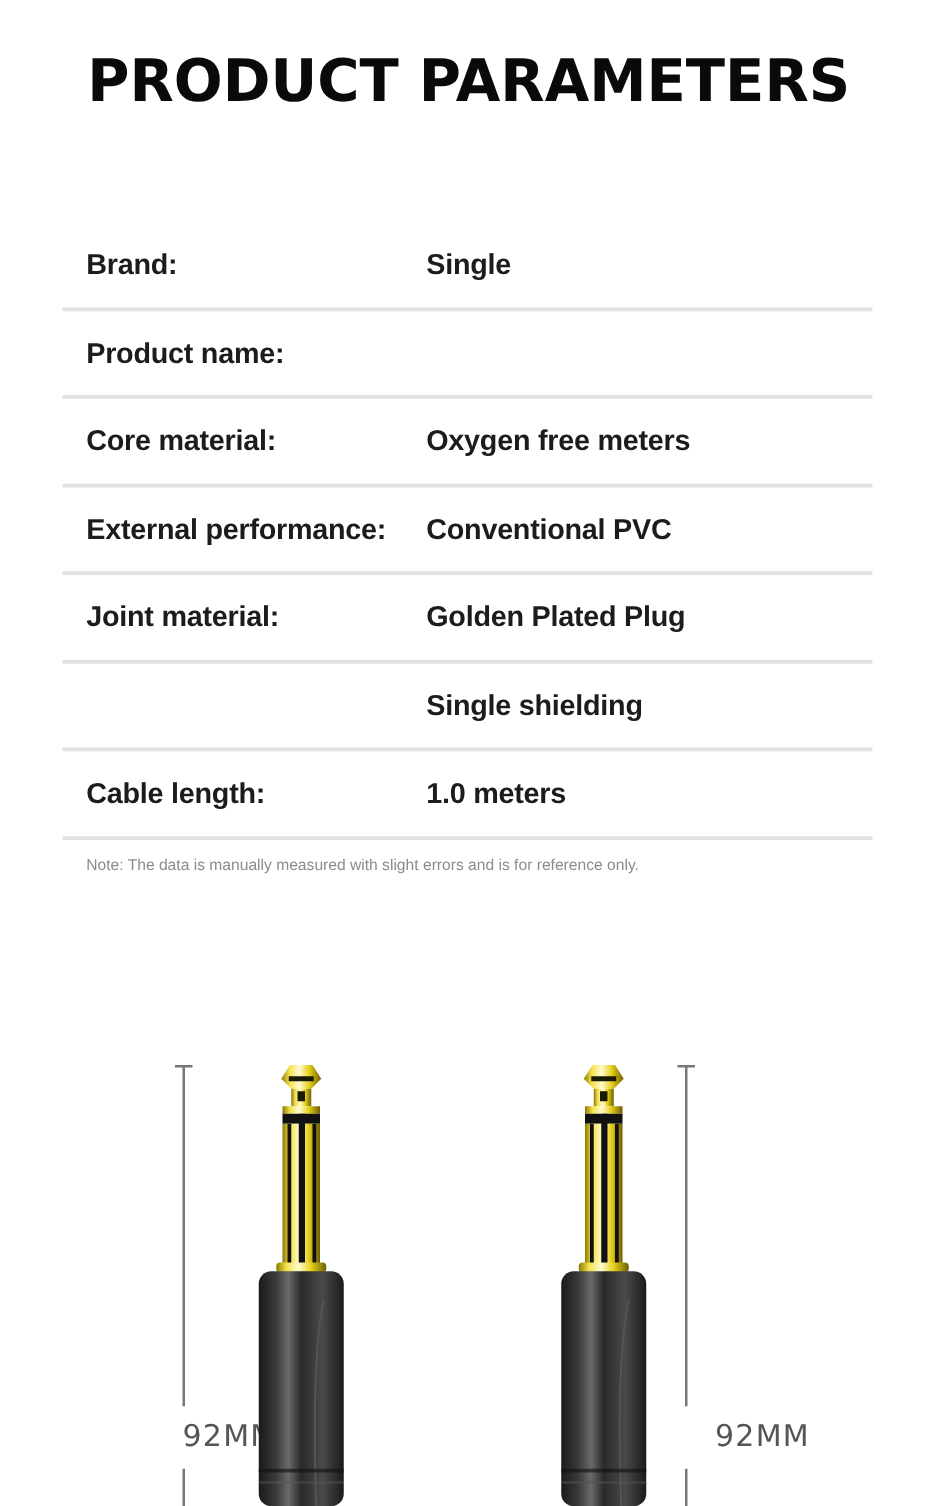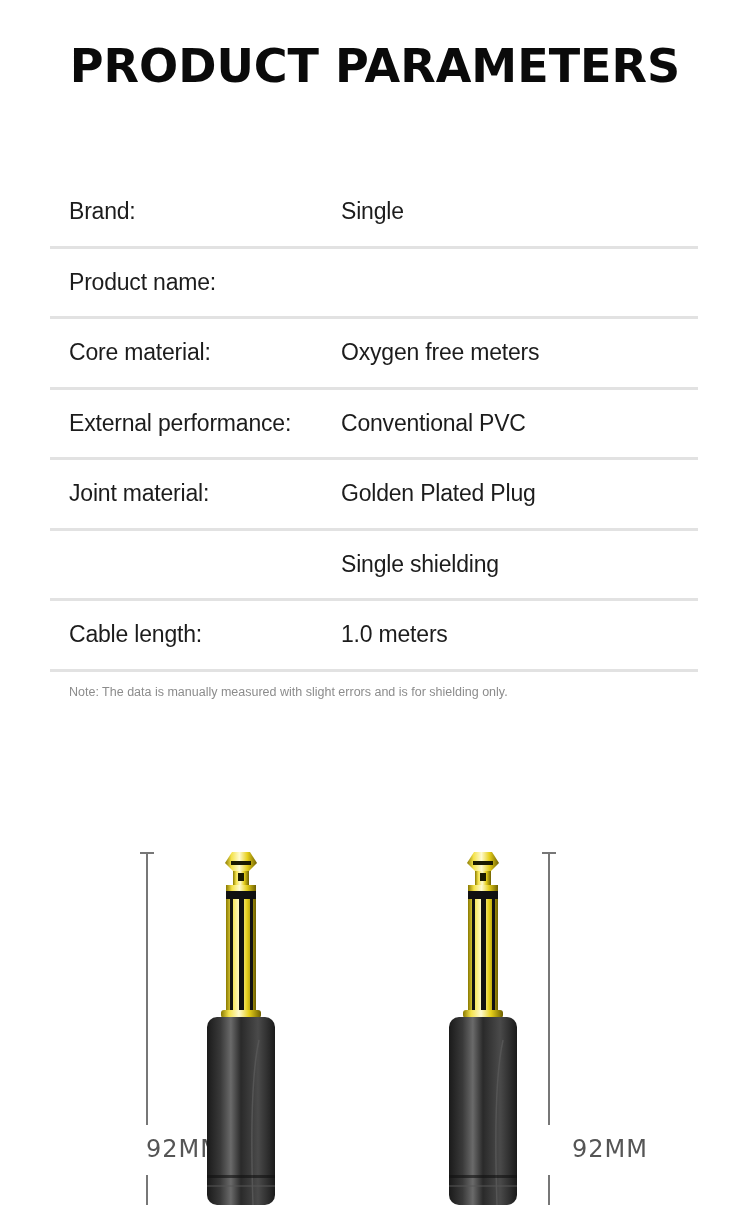--- a/index.html
+++ b/index.html
@@ -12,20 +12,21 @@
       position: absolute; left: 0; right: 0; top: 36px;
       text-align: center; font-family: "DejaVu Sans", sans-serif;
       font-weight: bold; font-size: 47px; letter-spacing: 0px;
       color: #0a0a0a; line-height: 60px;
       transform: scaleX(0.98);
     }
     .table { position: absolute; left: 50px; width: 648px; top: 178px; }
     .row {
       position: relative; height: 70.5px; border-bottom: 3px solid #e2e2e2;
       box-sizing: border-box;
+      font-weight: bold;
     }
     .row .label, .row .value {
       position: absolute; top: 20px; font-size: 23px; color: #1c1c1c;
       white-space: nowrap; letter-spacing: -0.2px;
     }
     .row .label { left: 19px; }
     .row .value { left: 291px; }
     .note {
       position: absolute; left: 69px; top: 685px; font-size: 12.5px; color: #8c8c8c;
       white-space: nowrap;
@@ -68,21 +69,21 @@
   </div>
   <div class="row">
     <span class="value">Single shielding</span>
   </div>
   <div class="row">
     <span class="label">Cable length:</span>
     <span class="value">1.0 meters</span>
   </div>
 </div>
 
-<div class="note">Note: The data is manually measured with slight errors and is for shielding only.</div>
+<div class="note">Note: The data is manually measured with slight errors and is for reference only.</div>
 
 <div class="dim" style="left:140px;">
   <div class="cap"></div>
   <div class="line a"></div>
   <div class="lbl" style="left:-28px;">92MM</div>
   <div class="line b"></div>
 </div>
 
 <div class="dim" style="left:542px;">
   <div class="cap"></div>

